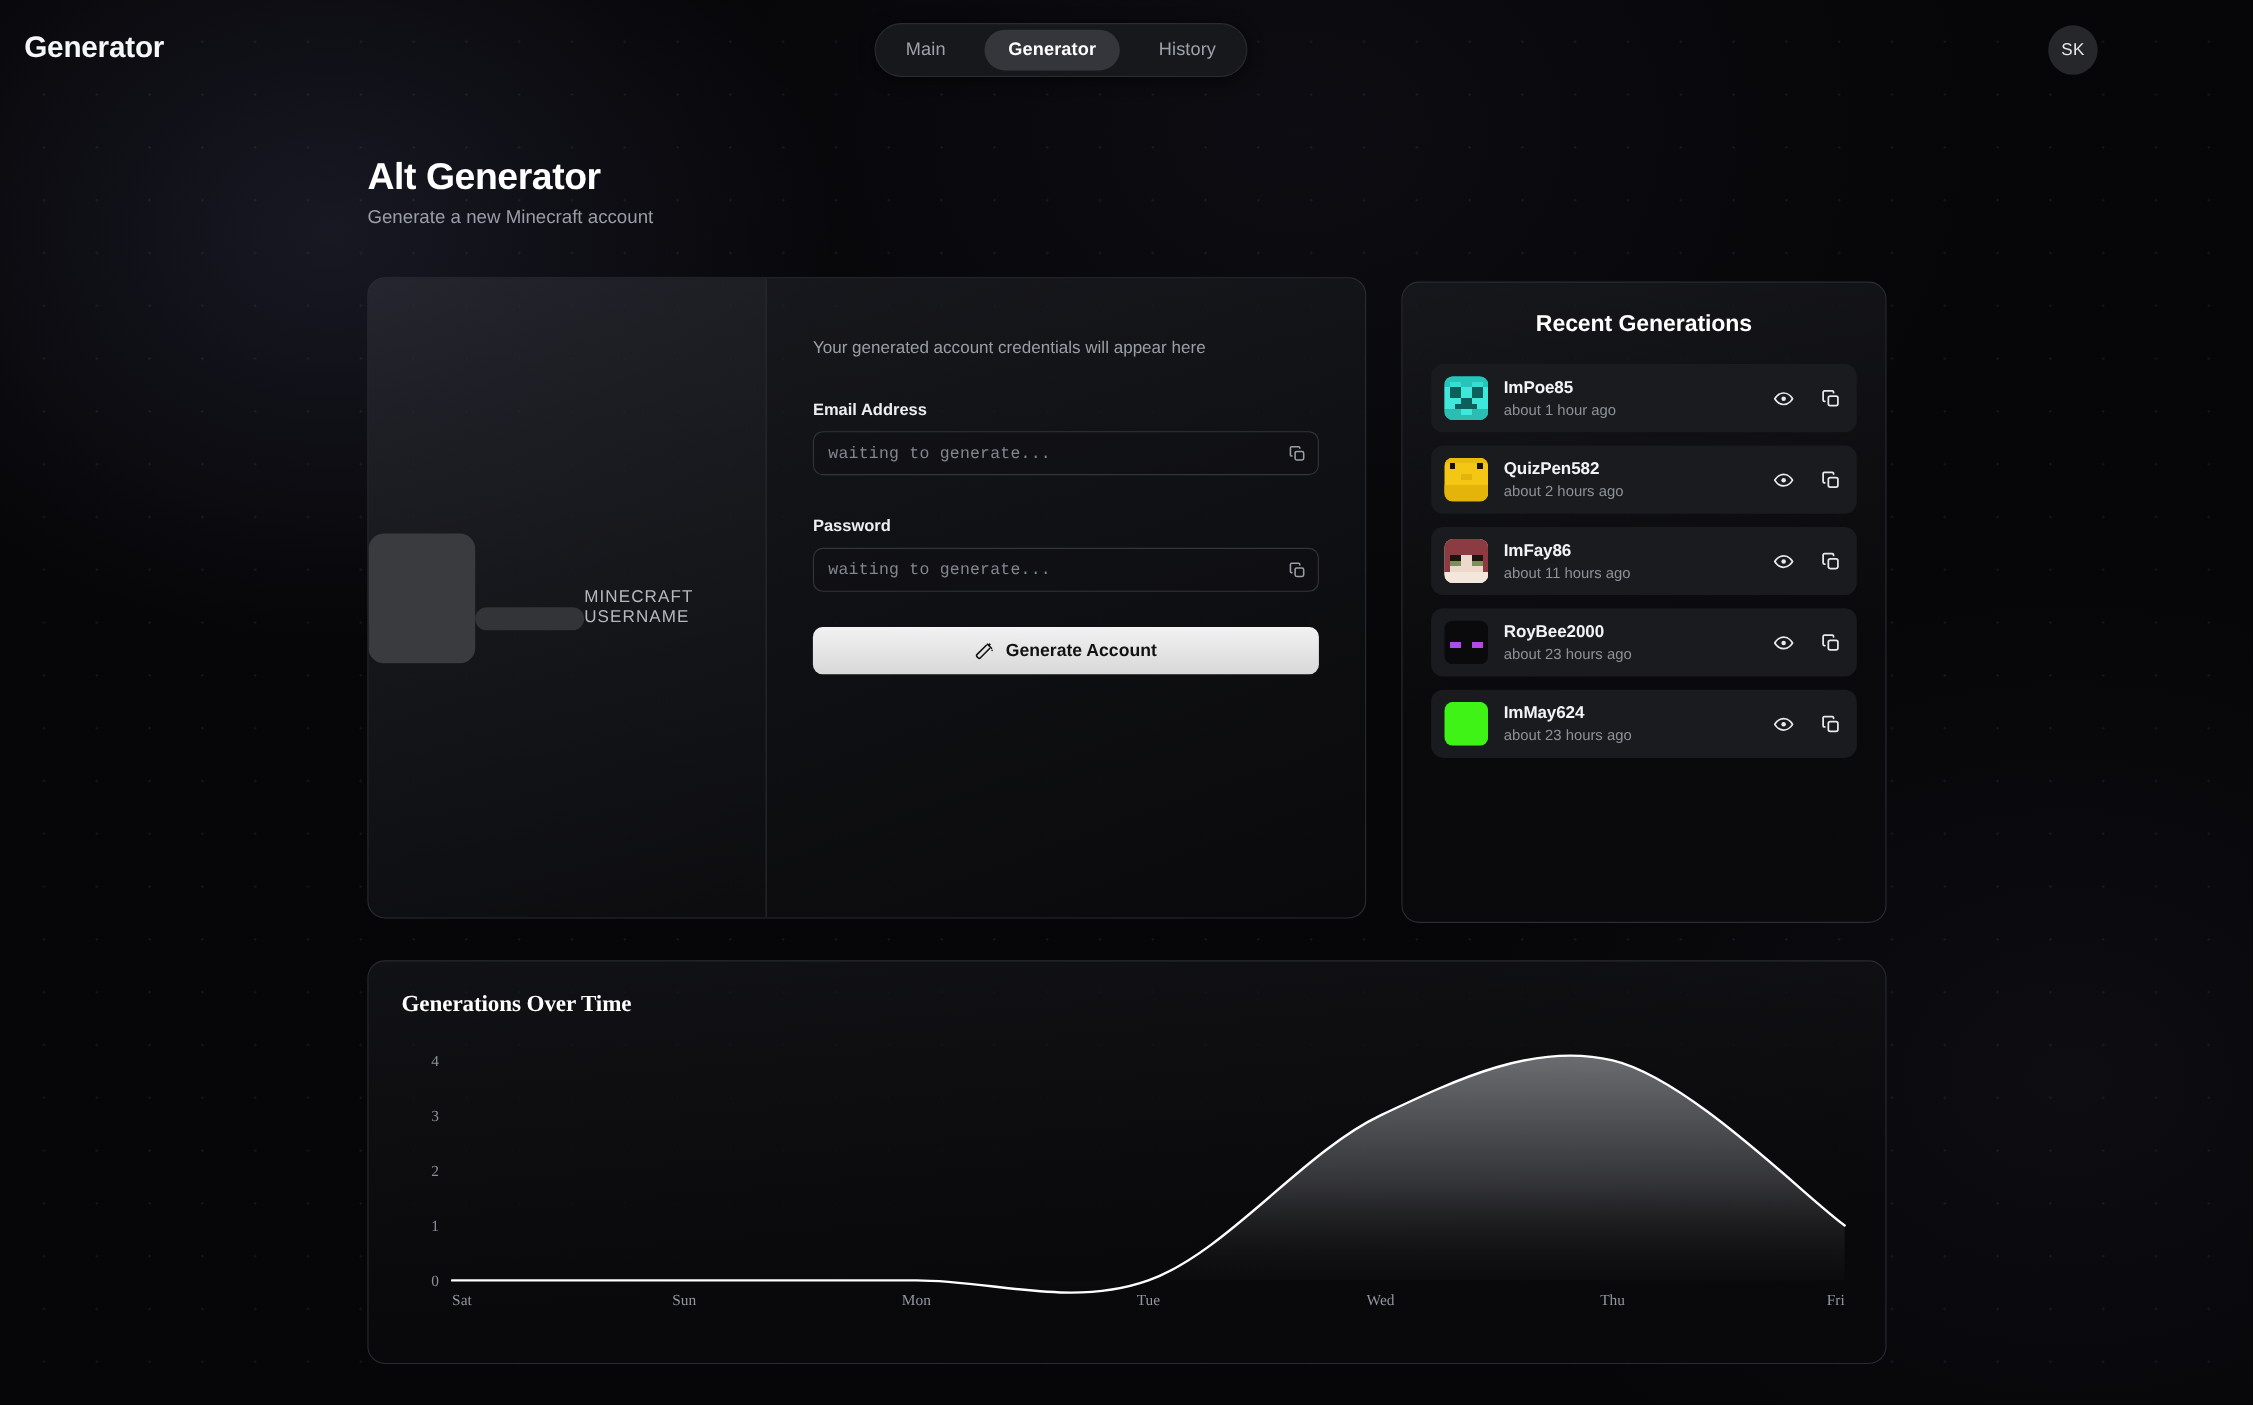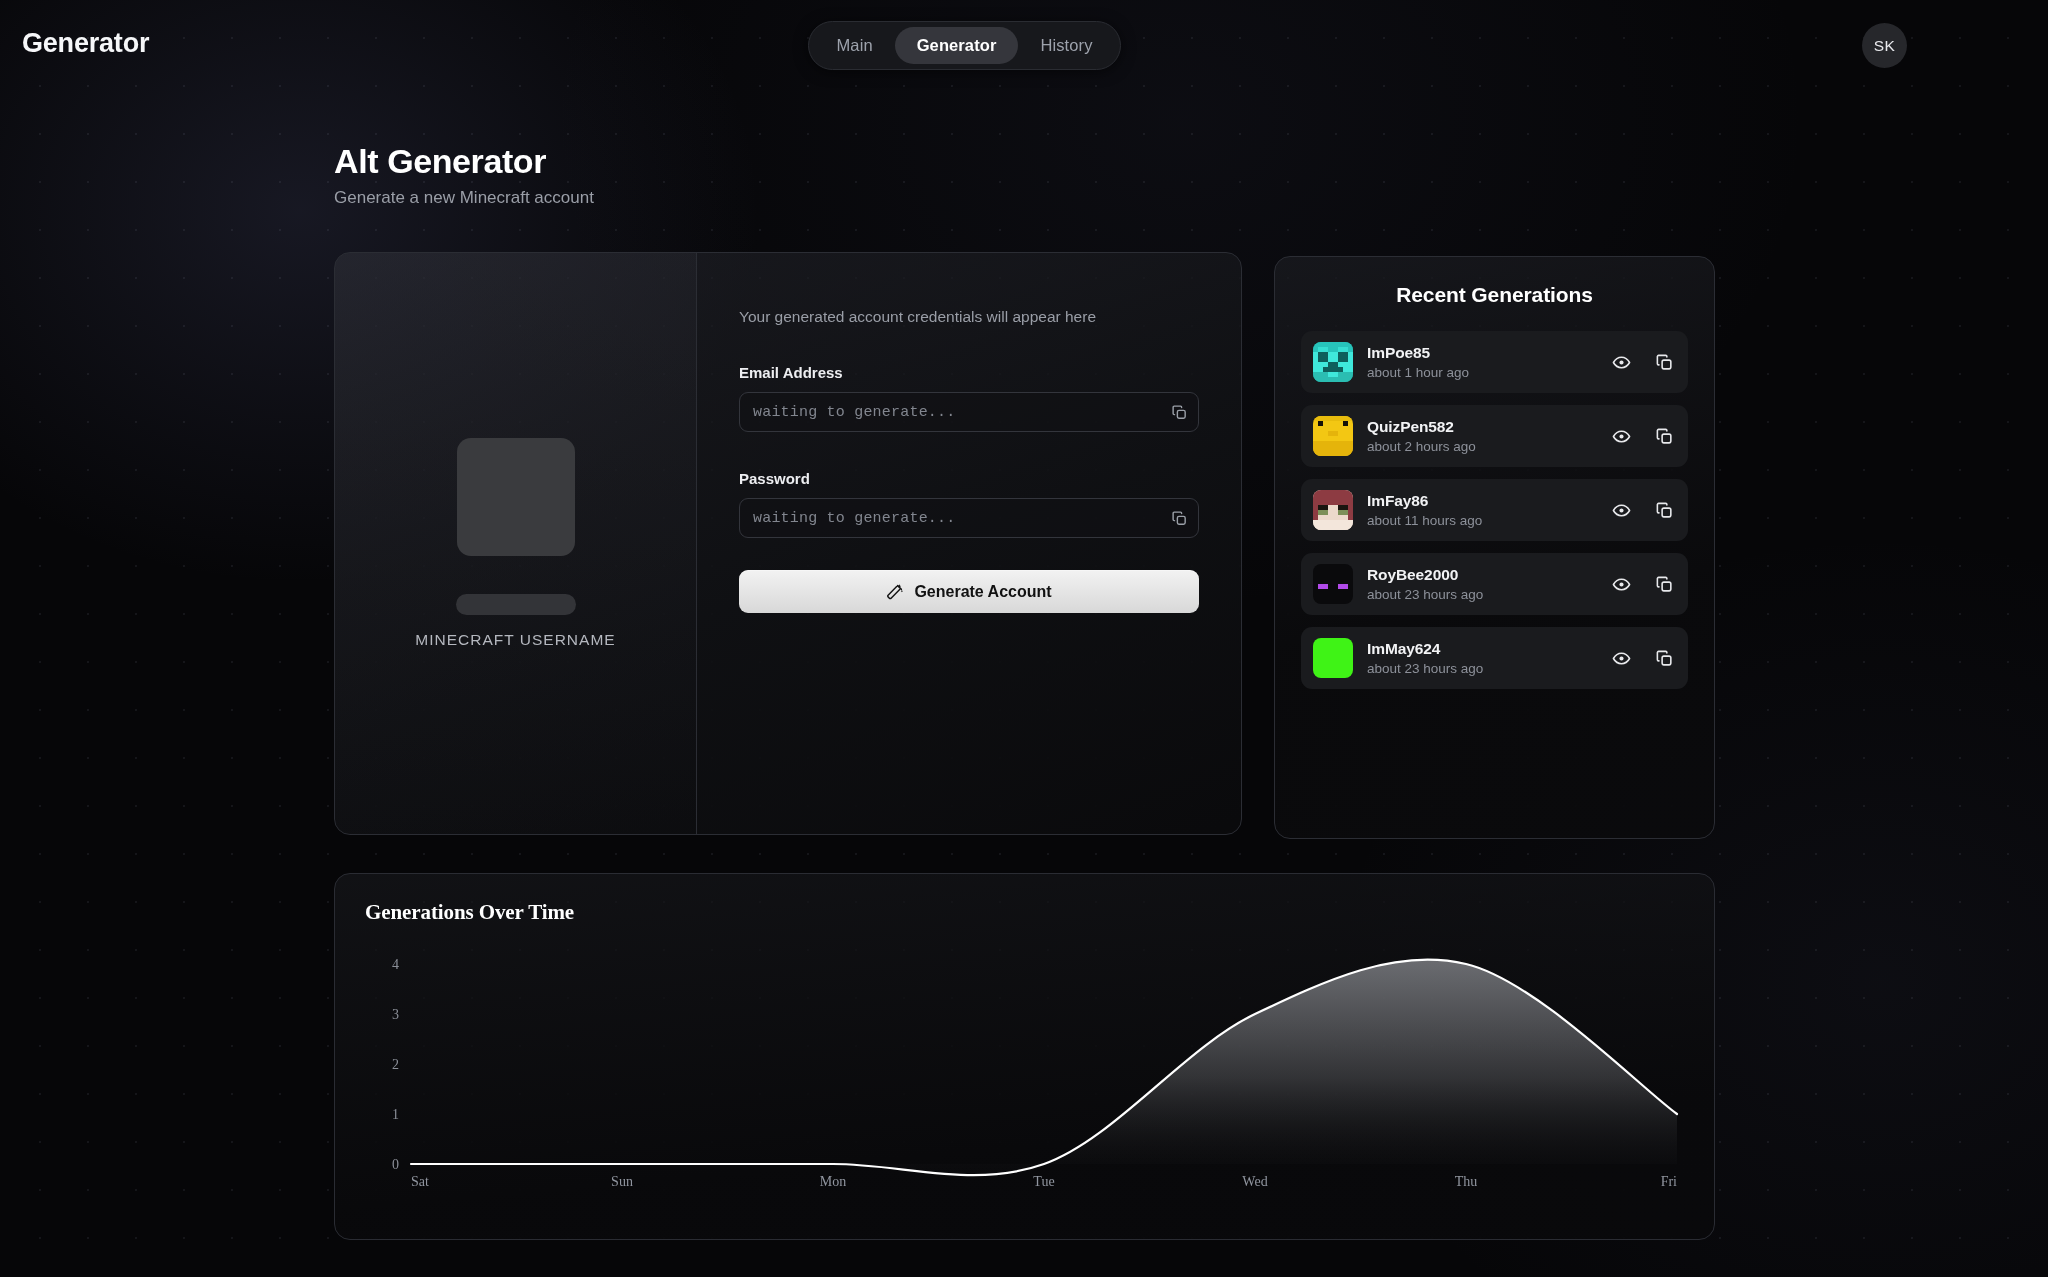--- a/index.html
+++ b/index.html
@@ -27,21 +27,21 @@
   }
 
   
   .topbar { position: absolute; top: 0; left: 0; width: 1929px; height: 92px; }
   .brand {
     position: absolute; left: 22px; top: 28px;
     font-size: 27px; font-weight: 700; color: #f6f7f9; letter-spacing: -0.2px;
   }
   .tabs {
     position: absolute; left: 50%; transform: translateX(-50%); top: 21px;
-    display: flex; align-items: center; gap: 0px;
+    display: flex; align-items: center; gap: 13px;
     background: #17181c; border: 1px solid #2a2c32;
     border-radius: 999px; padding: 5px 6px;
     box-shadow: 0 2px 14px rgba(0,0,0,0.55);
   }
   .tab {
     font-size: 16.5px; color: #9da2ac; padding: 9px 22px;
     border-radius: 999px; cursor: pointer; white-space: nowrap;
     letter-spacing: 0.1px;
   }
   .tab.active { background: #35363c; color: #ffffff; font-weight: 600; }
@@ -63,22 +63,22 @@
   .card-main {
     position: absolute; left: 334px; top: 252px;
     width: 908px; height: 583px;
     background: linear-gradient(160deg, rgba(40,41,49,0.55) 0%, rgba(16,17,20,0.9) 55%, rgba(10,10,12,0.95) 100%);
     border: 1px solid #2b2d34; border-radius: 16px;
     display: flex; overflow: hidden;
   }
   .preview-pane {
     width: 362px; flex: 0 0 362px;
     border-right: 1px solid #2b2d34;
-    display: flex; flex-direction: column;
-    align-items: center; justify-content: center;
+    display: flex; flex-direction: row;
+    align-items: center; justify-content: flex-end;
     background: linear-gradient(170deg, rgba(48,49,58,0.30), rgba(12,12,15,0.2));
   }
   .skin-skeleton {
     width: 118px; height: 118px; border-radius: 14px;
     background: #3a3b3e;
   }
   .name-skeleton {
     margin-top: 38px; width: 120px; height: 21px; border-radius: 999px;
     background: #333438;
   }

